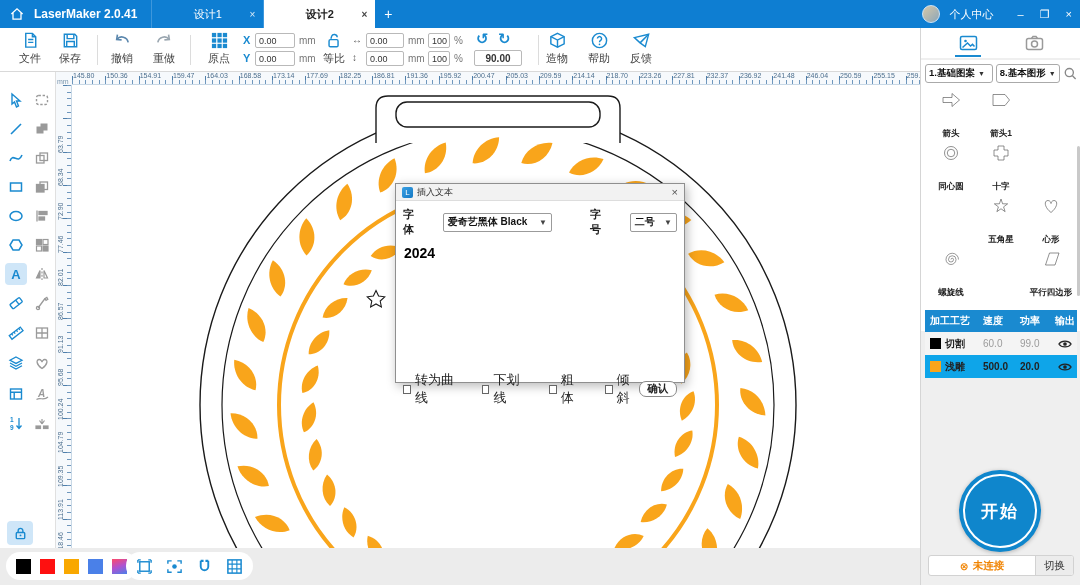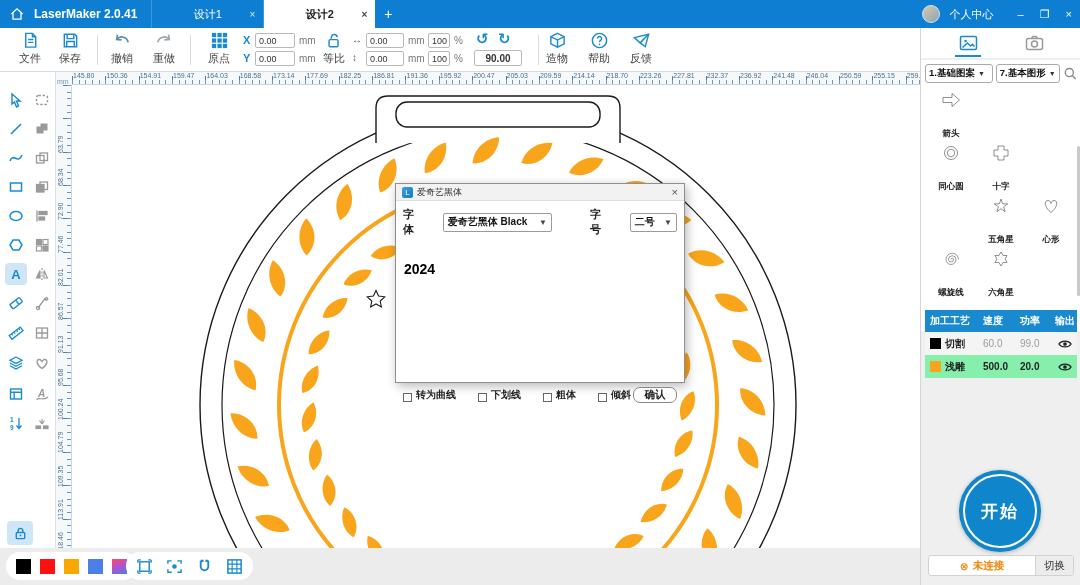--- a/index.html
+++ b/index.html
@@ -51,40 +51,40 @@
 
   
   #dialog { position:absolute; left:395px; top:183px; width:290px; height:200px; background:#fff; border:1px solid #8f8f8f; box-shadow:2px 3px 10px rgba(0,0,0,.28); }
   #dlg-title { height:17px; background:#f2f2f2; border-bottom:1px solid #ddd; display:flex; align-items:center; padding:0 6px; gap:4px; font-size:9px; color:#333; }
   #dlg-title .ic { width:11px; height:11px; background:linear-gradient(135deg,#3aa0e4,#1579c4); border-radius:2px; color:#fff; font-size:8px; display:flex; align-items:center; justify-content:center; }
   #dlg-title .close { margin-left:auto; color:#555; font-size:11px; }
   .dlg-row1 { display:flex; align-items:center; gap:24px; padding:6px 7px 4px 7px; }
   .dlg-lab { font-size:11px; font-weight:bold; color:#222; }
   .dlg-select { height:19px; border:1px solid #9b9b9b; border-radius:2px; background:#fff; display:flex; align-items:center; font-size:10px; font-weight:bold; color:#111; padding:0 4px; }
   .dlg-select .car { margin-left:auto; font-size:8px; color:#444; }
-  #dlg-text { padding:4px 8px; font-size:14px; font-weight:bold; color:#000; height:130px;margin-top:16px; }
+  #dlg-text { padding:4px 8px; font-size:14px; font-weight:bold; color:#000; height:130px; }
   .dlg-bottom { display:flex; align-items:center; padding:0 7px; gap:0; }
-  .chk { display:flex; align-items:flex-end; gap:4px; font-size:10px; font-weight:bold; color:#222; }
+  .chk { display:flex; align-items:center; gap:4px; font-size:13px; font-weight:normal; color:#222; }
   .chk .box { width:9px; height:9px; border:1px solid #666; background:#fff; }
   #dlg-confirm { margin-left:auto; width:44px; height:16px; border:1px solid #888; border-radius:7px; background:#fff; font-size:10.5px; font-weight:bold; color:#222; display:flex; align-items:center; justify-content:center; }
 
   
   #rightpanel { position:absolute; left:920px; top:28px; width:160px; height:557px; background:#efefef; border-left:1px solid #d5d5d5; }
   #rp-tabs { position:absolute; left:0; top:0; width:160px; height:30px; background:#fff; display:flex; justify-content:center; gap:42px; align-items:center; }
   .rp-tab { position:relative; width:24px; display:flex; justify-content:center; }
   .rp-tab.sel:after { content:""; position:absolute; bottom:-5px; left:-1px; width:26px; height:2.5px; background:#1a8ad0; }
   #rp-filters { position:absolute; left:0; top:32px; width:160px; height:26px; display:flex; align-items:center; padding:0 4px; gap:3px; background:#fff; }
   .rp-select { height:19px; border:1px solid #aaa; border-radius:3px; background:#fff; font-size:9.5px; font-weight:bold; color:#111; display:flex; align-items:center; padding:0 3px; }
   .rp-select .car { margin-left:3px; font-size:7px; color:#333; }
   #rp-shapes { position:absolute; left:0; top:58px; width:160px; height:245px; background:#fff; }
   .shape-cell { position:absolute; width:50px; height:52px; display:flex; flex-direction:column; align-items:center; }
   .shape-cell svg { margin-top:2px; }
   .shape-cell .sl { font-size:8.5px; font-weight:bold; color:#222; margin-top:18px; }
   #rp-scroll { position:absolute; right:1px; top:60px; width:3px; height:150px; background:#c9c9c9; border-radius:2px; }
-  #proc { position:absolute; left:4px; top:282px; width:152px; background:#86efac; font-size:10px; }
+  #proc { position:absolute; left:4px; top:282px; width:152px; background:#0ea5e9; font-size:10px; }
   #proc .hdr { display:flex; background:#1a8ad0; color:#fff; font-weight:bold; height:22px; align-items:center; }
   #proc .row { display:flex; height:23px; align-items:center; color:#222; }
   #proc .row:nth-child(2) { background:#f4f4f4; }
   .pc1 { width:58px; display:flex; align-items:center; padding-left:5px; gap:4px; }
   .pc2 { width:37px; } .pc3 { width:33px; } .pc4 { width:24px; display:flex; justify-content:center; }
   .swatch { width:11px; height:11px; }
   .dim { color:#9b9b9b; }
   .bold { font-weight:bold; }
   #startbtn { position:absolute; left:38px; top:442px; width:82px; height:82px; border-radius:50%; background:#0f86cc; box-shadow:0 1px 4px rgba(0,0,0,.25); }
   #startbtn .ring { position:absolute; inset:4px; border:2.5px solid #fff; border-radius:50%; display:flex; align-items:center; justify-content:center; color:#fff; font-size:17px; font-weight:bold; letter-spacing:2px; }
@@ -508,21 +508,21 @@
           <path d="M0,0 C8,-10 23,-12 34,-5 C25,7 9,8 0,0 Z" fill="#F9A51B" transform="translate(393.7,513.3) rotate(583.5) scale(0.92)"></path>
         </g>
 
       <polygon points="304,205.5 306.6,211.1 312.7,211.8 308.2,216 309.4,222 304,219 298.6,222 299.8,216 295.3,211.8 301.4,211.1" fill="#fff" stroke="#1a1a1a" stroke-width="1.1"></polygon>
     </svg>
   </div>
 
   <div id="dialog">
     <div id="dlg-title">
       <span class="ic">L</span>
-      <span>爱奇艺黑体</span>
+      <span>插入文本</span>
       <span class="close">×</span>
     </div>
     <div class="dlg-row1">
       <span class="dlg-lab">字体</span>
       <div class="dlg-select" style="width:148px">
         <span>爱奇艺黑体 Black</span>
           <span class="car">▼</span>
       </div>
       <span class="dlg-lab" style="margin-left:14px">字号</span>
       <div class="dlg-select" style="width:62px">
@@ -568,36 +568,42 @@
             <path d="M7,4.5 L8.5,2.5 h3 L13,4.5"></path>
           </svg>
       </span>
     </div>
     <div id="rp-filters">
       <div class="rp-select" style="width:70px">
         <span>1.基础图案</span>
           <span class="car">▼</span>
       </div>
       <div class="rp-select" style="width:66px">
-        <span>7.基本图形</span>
+        <span>8.基本图形</span>
           <span class="car">▼</span>
       </div>
       <svg width="15" height="15" viewBox="0 0 16 16" fill="none" stroke="#888" stroke-width="1.5">
           <circle cx="7" cy="7" r="4.5"></circle>
           <path d="M10.5,10.5 L14,14"></path>
         </svg>
     </div>
 
     <div id="rp-shapes">
 
       <div class="shape-cell" style="left:5px;top:2px">
         <svg width="42" height="36" viewBox="0 0 40 40" fill="none" stroke="#555" stroke-width="1.3">
             <polygon points="4,15 22,15 22,7 37,20 22,33 22,25 4,25"></polygon>
           </svg>
         <span class="sl">箭头</span>
+      </div>
+      <div class="shape-cell" style="left:55px;top:2px">
+        <svg width="42" height="36" viewBox="0 0 40 40" fill="none" stroke="#555" stroke-width="1.3">
+            <polygon points="4,9 28,9 37,20 28,31 4,31"></polygon>
+          </svg>
+        <span class="sl">箭头1</span>
       </div>
 
       <div class="shape-cell" style="left:5px;top:55px">
         <svg width="42" height="36" viewBox="0 0 40 40" fill="none" stroke="#555" stroke-width="1.3">
             <circle cx="20" cy="20" r="13"></circle>
             <circle cx="20" cy="20" r="7.5"></circle>
           </svg>
         <span class="sl">同心圆</span>
       </div>
       <div class="shape-cell" style="left:55px;top:55px">
@@ -619,25 +625,25 @@
           </svg>
         <span class="sl">心形</span>
       </div>
 
       <div class="shape-cell" style="left:5px;top:161px">
         <svg width="42" height="36" viewBox="0 0 40 40" fill="none" stroke="#555" stroke-width="1.2">
             <path d="M20,21 a2.5,2.5 0 0 1 5,0 a5,5 0 0 1 -10,0 a7.5,7.5 0 0 1 15,0 a10,10 0 0 1 -20,0 a12.5,12.5 0 0 1 25,0"></path>
           </svg>
         <span class="sl">螺旋线</span>
       </div>
-      <div class="shape-cell" style="left:55px;top:161px">
+      <div class="shape-cell" style="left:105px;top:161px">
         <svg width="42" height="36" viewBox="0 0 40 40" fill="none" stroke="#555" stroke-width="1.3">
-            <polygon points="20,6 24.1,13 32.1,13 28.1,20 32.1,27 24.1,27 20,34 15.9,27 7.9,27 11.9,20 7.9,13 15.9,13"></polygon>
-          </svg>
-        <span class="sl">六角星</span>
+            <polygon points="9,32 17,8 36,8 28,32"></polygon>
+          </svg>
+        <span class="sl">平行四边形</span>
       </div>
       <div id="rp-scroll"></div>
     </div>
 
     <div id="proc">
       <div class="hdr">
         <span class="pc1">加工工艺</span>
         <span class="pc2">速度</span>
         <span class="pc3">功率</span>
         <span class="pc4">输出</span>

